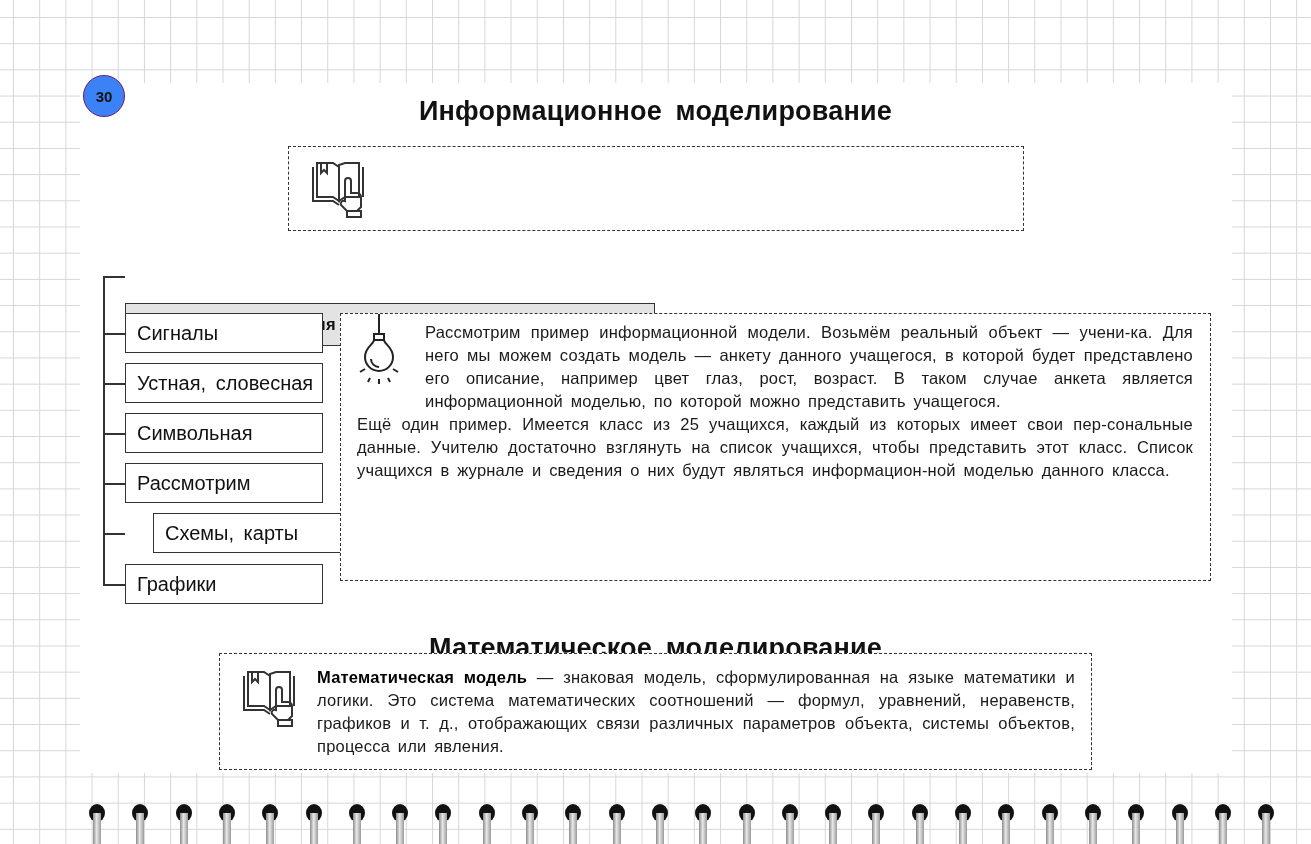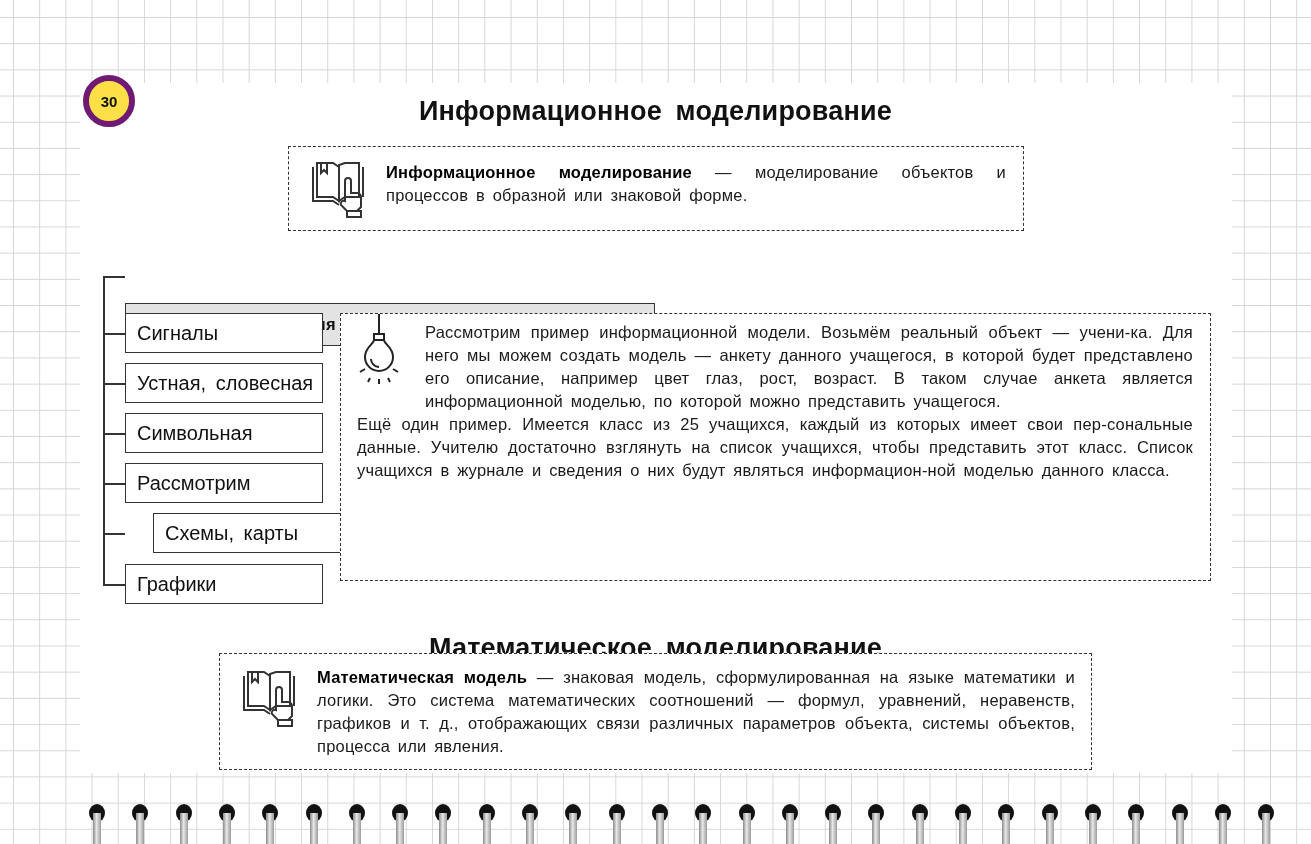--- a/index.html
+++ b/index.html
@@ -13,21 +13,21 @@
     background-position:13px 17px;
     font-family:"Liberation Sans", sans-serif;
     color:#111;
   }
   .sheet {
     position:absolute; left:80px; top:83px; width:1152px; height:690px;
     background:#ffffff;
   }
   .page-num {
     position:absolute; left:83px; top:75px; width:40px; height:40px;
-    border:6px solid #701a75; border-radius:50%; background:#fde047;
+    border:1px solid #701a75; border-radius:50%; background:#3b82f6;
     display:flex; align-items:center; justify-content:center;
     font-weight:bold; font-size:15px; font-family:"Liberation Sans", sans-serif;
   }
   .h1 {
     position:absolute; left:0; width:1311px; text-align:center;
     font-weight:bold; font-size:27px; word-spacing:6px; letter-spacing:0.2px;
   }
   .dash-box {
     position:absolute; border:1.5px dashed #333; background:#fff; box-sizing:border-box;
   }
@@ -71,23 +71,20 @@
     <g fill="none" stroke="#333" stroke-width="2">
       <path d="M4 6 v34 h20 l6 4"></path>
       <path d="M8 2 v34 h16 l6 4 v-34 l-6 -4 z"></path>
       <path d="M30 4 v36 l6 -4 h14 v-34 h-14 z"></path>
       <path d="M54 6 v30"></path>
       <path d="M12 2 v10 l3 -3 l3 3 v-10"></path>
       <path d="M36 40 v-20 a3 3 0 0 1 6 0 v12 h6 a4 4 0 0 1 4 4 v10 l-4 4 h-10 l-6 -6 a3 3 0 0 1 4 -4 z"></path>
       <rect x="38" y="50" width="14" height="6"></rect>
     </g>
   </svg>
-  <div class="para" style="left:97px; top:14px; width:620px;">
-    <b>Информационное моделирование</b><span> — моделирование объектов и процессов в образной или знаковой форме.</span>
-  </div>
 </div>
 
 <div class="tree-line" style="left:103px; top:276px; width:1.5px; height:310px;"></div>
 <div class="tree-line" style="left:103px; top:276px; width:22px; height:1.5px;"></div>
 <div class="tree-line" style="left:103px; top:333px; width:22px; height:1.5px;"></div>
 <div class="tree-line" style="left:103px; top:383px; width:22px; height:1.5px;"></div>
 <div class="tree-line" style="left:103px; top:433px; width:22px; height:1.5px;"></div>
 <div class="tree-line" style="left:103px; top:483px; width:22px; height:1.5px;"></div>
 <div class="tree-line" style="left:103px; top:533px; width:22px; height:1.5px;"></div>
 <div class="tree-line" style="left:103px; top:584px; width:22px; height:1.5px;"></div>

